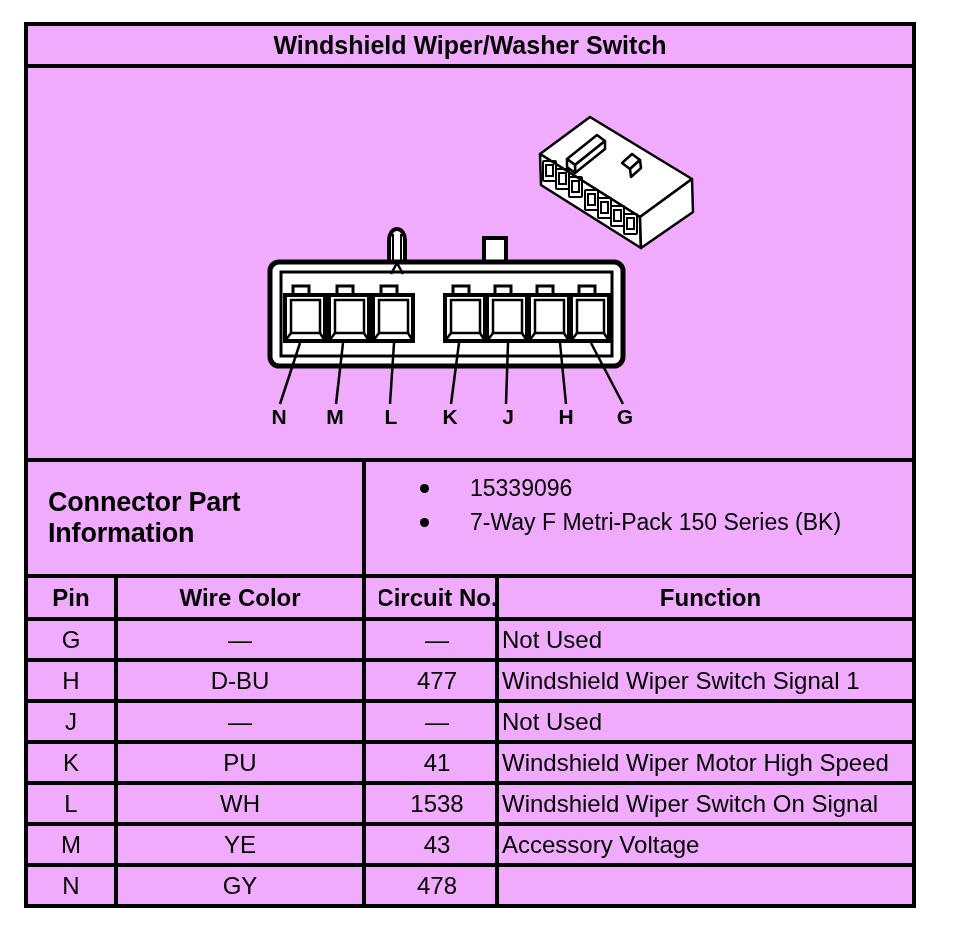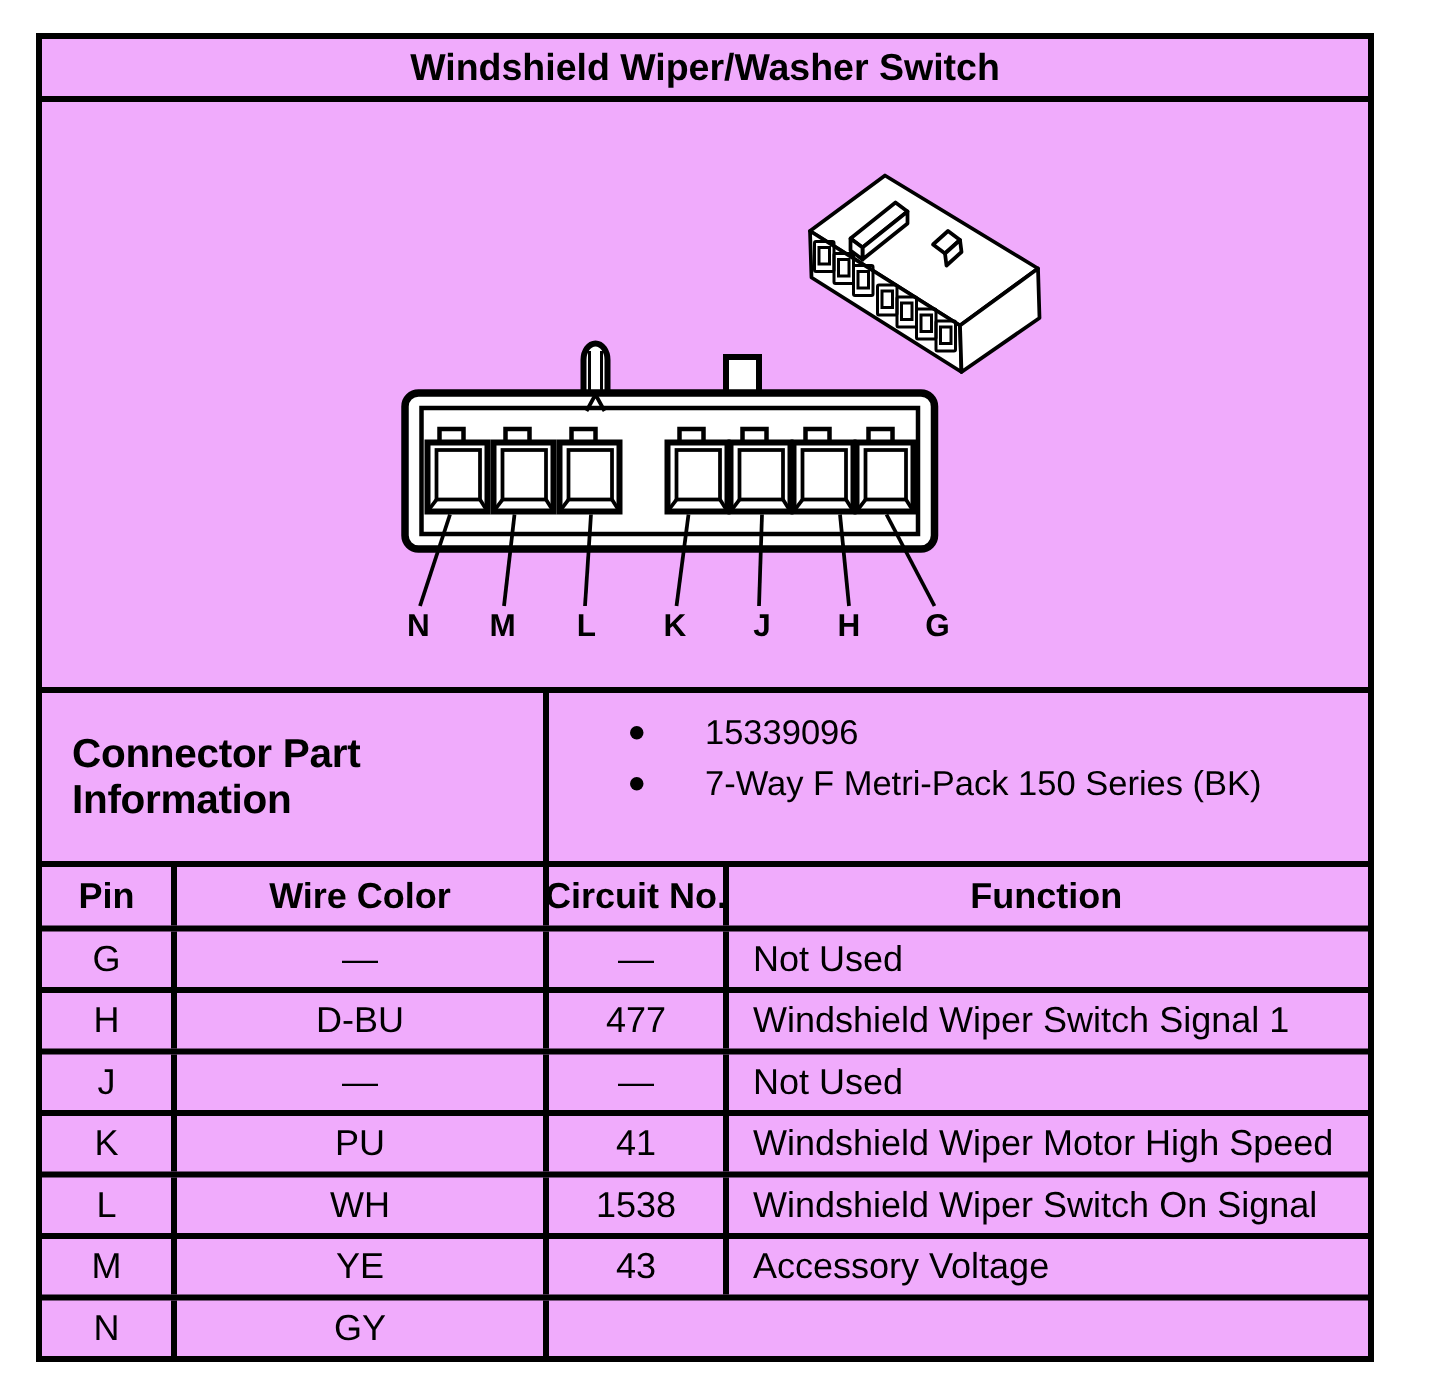--- a/index.html
+++ b/index.html
@@ -12,22 +12,22 @@
   .part-info-label{width:338px;border-right:4px solid #000;box-sizing:border-box;display:flex;align-items:center;padding-left:20px;font-size:27px;font-weight:bold;letter-spacing:-0.2px;}
   .part-info-values{flex:1;padding-top:9px;}
   .bullet-line{display:flex;align-items:center;height:34px;font-size:23px;}
   .dot{width:9px;height:9px;border-radius:50%;background:#000;margin-left:54px;margin-right:41px;flex:0 0 auto;}
   .pinout-table{width:100%;}
   .trow{display:flex;height:41px;border-top:4px solid #000;box-sizing:border-box;}
   .trow.thead{height:39px;border-top:none;font-weight:bold;}
   .cell{display:flex;align-items:center;box-sizing:border-box;font-size:24px;border-right:4px solid #000;justify-content:center;overflow:hidden;white-space:nowrap;}
   .cell.c0{width:90px;}
   .cell.c1{width:248px;}
-  .cell.c2{width:120px;}
-  .cell.c3{width:407px;border-right:none;justify-content:flex-start;padding-left:16px;}
+  .cell.c2{width:120px;margin-left:13px;}
+  .cell.c3{width:407px;border-right:none;justify-content:flex-start;padding-left:3px;}
   .thead .cell.c3{justify-content:center;padding-left:16px;}
   text.pin-label{font-family:"Liberation Sans",sans-serif;font-size:21px;font-weight:bold;}
 </style>
 </head>
 <body>
 
 <div class="sheet">
 
   <div class="title-bar">Windshield Wiper/Washer Switch</div>
 
@@ -207,17 +207,18 @@
         </div>
         <div class="trow">
           <div class="cell c0">M</div>
           <div class="cell c1">YE</div>
           <div class="cell c2">43</div>
           <div class="cell c3">Accessory Voltage</div>
         </div>
         <div class="trow">
           <div class="cell c0">N</div>
           <div class="cell c1">GY</div>
+          <div class="cell c2">478</div>
         </div>
       </div>
   </div>
 
 </div>
 
 </body></html>

